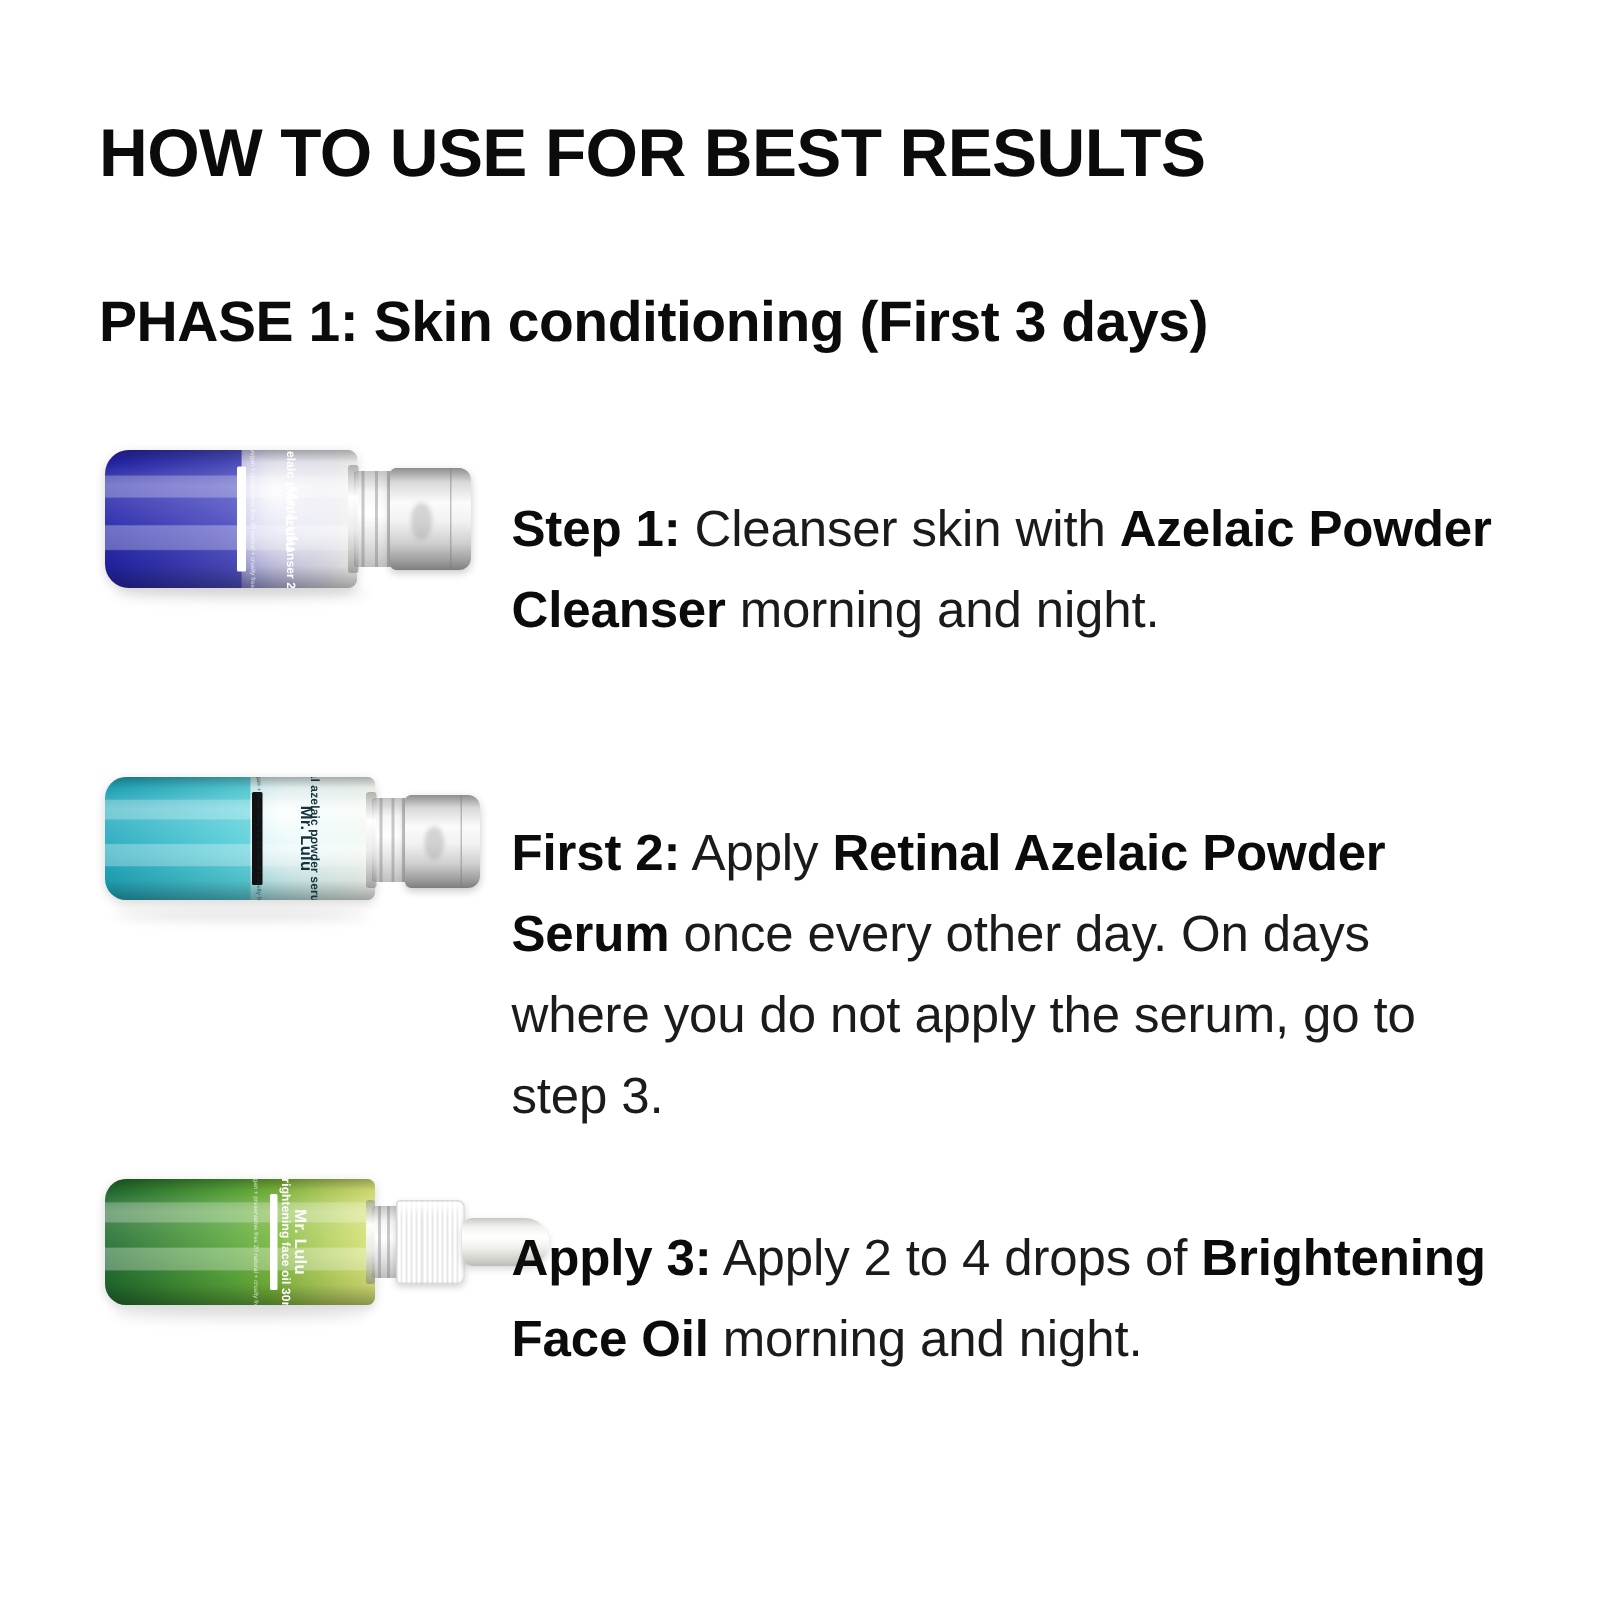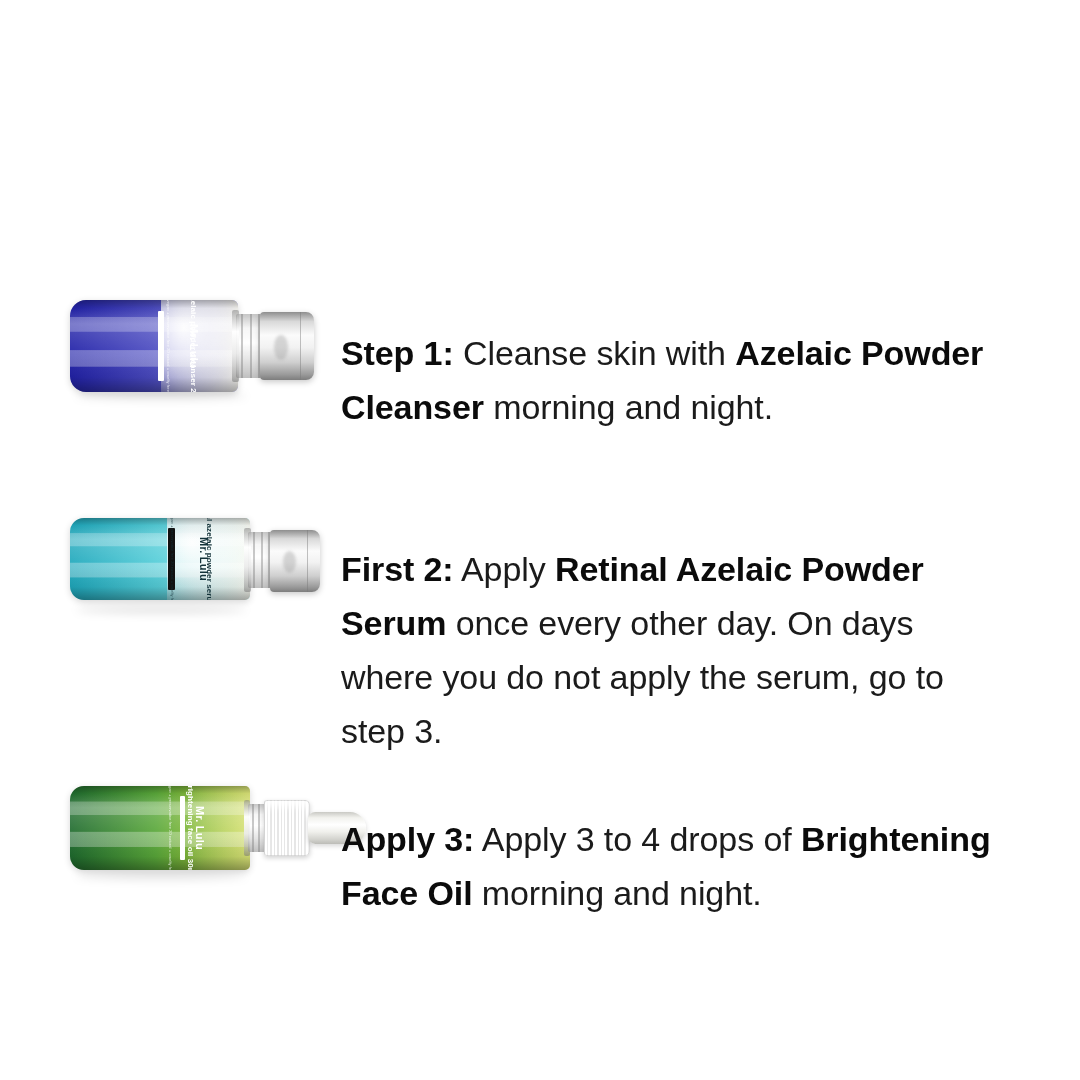--- a/index.html
+++ b/index.html
@@ -301,21 +301,23 @@
     border-radius: 50%;
     background: rgba(0,0,0,0.10);
     filter: blur(4px);
   }
 </style>
 </head>
 <body>
 
 <div class="page">
 
-
+  <h1 class="main-title">HOW TO USE FOR BEST RESULTS</h1>
+
+  <h2 class="phase-title">PHASE 1: Skin conditioning (First 3 days)</h2>
 
   <div class="step-row" id="step-row-0">
 
     <div class="bottle">
       <div class="bottle-wrap">
         <div class="shadow-under" style="top:100px;"></div>
 
         <div class="body">
           <div class="fill" id="fill-0" style="background: linear-gradient(to right, rgb(34, 34, 168) 0%, rgb(74, 74, 192) 48%, rgb(138, 138, 216) 100%);"></div>
           <div class="powder"></div>
@@ -343,21 +345,21 @@
         <div class="glass-ring" style="left:166px; top:18px; width:7px; height:72px;"></div>
 
         <div class="cap" style="left:194px; top:20px; width:54px; height:68px;">
           <div class="cap-notch"></div>
           <div class="cap-seam" style="left:40px;"></div>
         </div>
       </div>
     </div>
 
     <p class="step-text">
-      <b>Step 1:</b><span> Cleanse skin with </span><b>Azelaic Powder Cleanser</b><span> morning and night.</span>
+      <b>Step 1:</b><span> Cleanser skin with </span><b>Azelaic Powder Cleanser</b><span> morning and night.</span>
     </p>
   </div>
 
   <div class="step-row" id="step-row-1">
 
     <div class="bottle">
       <div class="bottle-wrap">
         <div class="shadow-under" style="top:98px;"></div>
 
         <div class="body body-tall">
@@ -430,17 +432,17 @@
         </div>
         <div class="glass-ring" style="left:178px; top:22px; width:6px; height:56px;"></div>
 
         <div class="dropper-collar" style="left:198px; top:22px; width:46px; height:56px;"></div>
 
         <div class="dropper-bulb" style="left:242px; top:34px; width:58px; height:32px;"></div>
       </div>
     </div>
 
     <p class="step-text">
-      <b>Apply 3:</b><span> Apply 3 to 4 drops of </span><b>Brightening Face Oil</b><span> morning and night.</span>
+      <b>Apply 3:</b><span> Apply 2 to 4 drops of </span><b>Brightening Face Oil</b><span> morning and night.</span>
     </p>
   </div>
 
 </div>
 
 </body></html>

